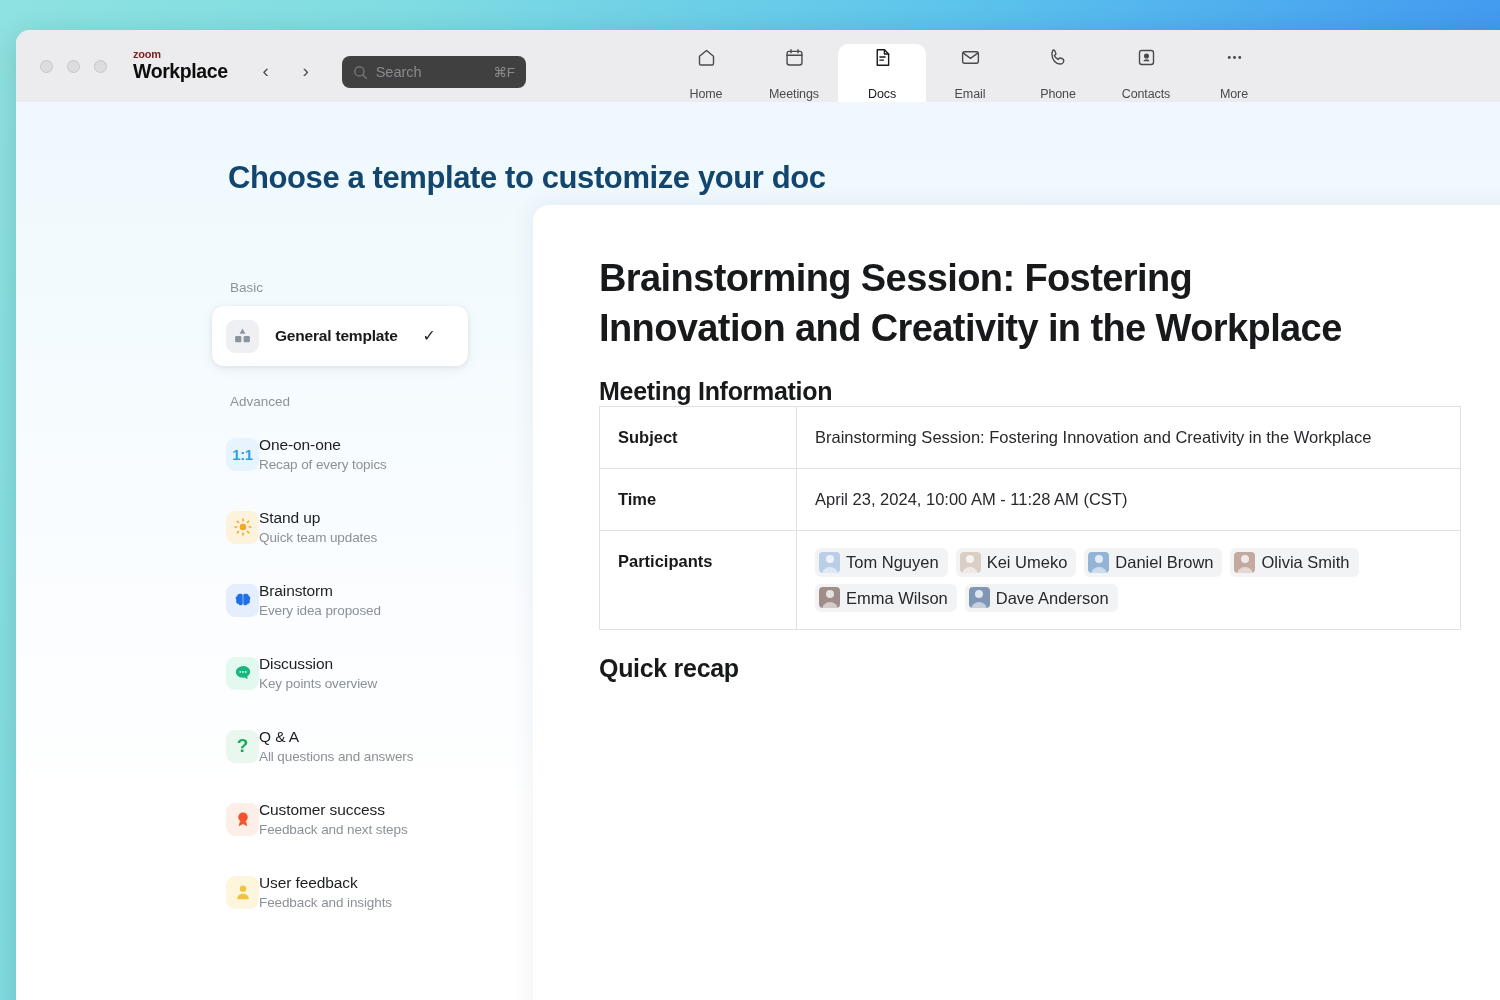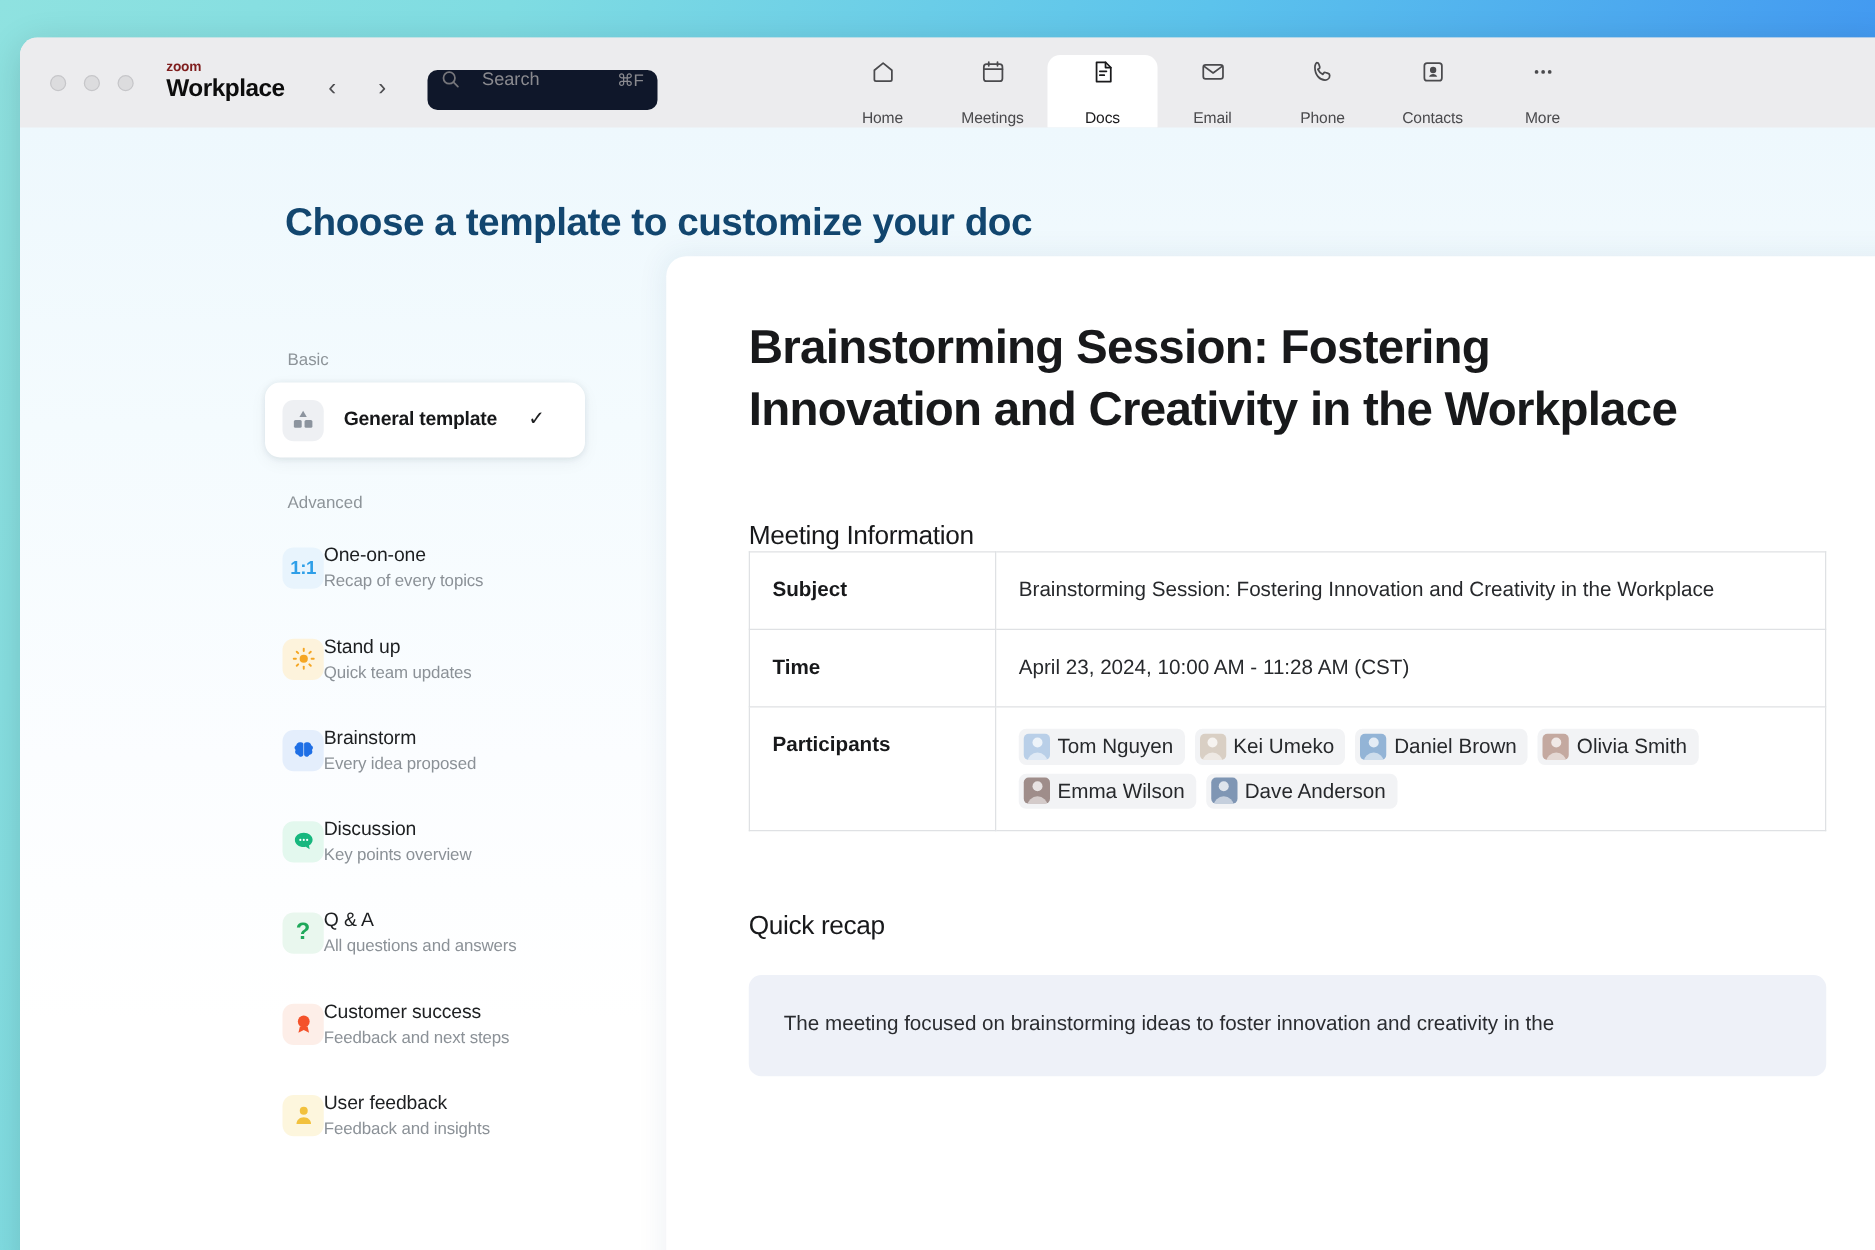--- a/index.html
+++ b/index.html
@@ -86,24 +86,25 @@
     line-height: 22px;
     text-align: center;
     cursor: pointer;
   }
   #search-box {
     margin-left: 26px;
     margin-top: 8px;
     width: 184px;
     height: 32px;
     border-radius: 8px;
-    background: #0f172a;
-    display: flex;
+    background: #404040;
+    display: flex;
+    align-items: center;
     padding: 0 11px;
-    gap: 18px;
+    gap: 8px;
     cursor: text;
   }
   #search-box .s-icon { flex: 0 0 auto; display:flex; }
   #search-placeholder {
     flex: 1;
     font-size: 14.5px;
     color: #8a8a8f;
   }
   #search-shortcut {
     font-size: 13.5px;
@@ -242,25 +243,25 @@
   }
   #doc-title {
     font-size: 38px;
     font-weight: 700;
     color: #18191b;
     line-height: 1.32;
     letter-spacing: -0.6px;
     max-width: 760px;
   }
   .doc-h2 {
-    font-size: 21px;
-    font-weight: 400;
+    font-size: 25px;
+    font-weight: 700;
     color: #18191b;
     letter-spacing: -0.3px;
-    margin-top: 64px;
+    margin-top: 24px;
   }
   #meeting-table {
     width: 862px;
     border-collapse: collapse;
     table-layout: fixed;
     border-radius: 22px;
   }
   #meeting-table td {
     border: 1px solid #dfe1e4;
     padding: 17px 18px;
@@ -596,20 +597,17 @@
                     <span>Dave Anderson</span>
                   </span>
                 </div>
               </td>
             </tr>
           </tbody>
         </table>
 
         <div class="doc-h2">Quick recap</div>
 
-        <div id="recap-box">
-          <span>The meeting focused on brainstorming ideas to foster innovation and creativity in the</span>
-        </div>
 
       </div>
     </div>
   </div>
 </div>
 
 </body></html>

